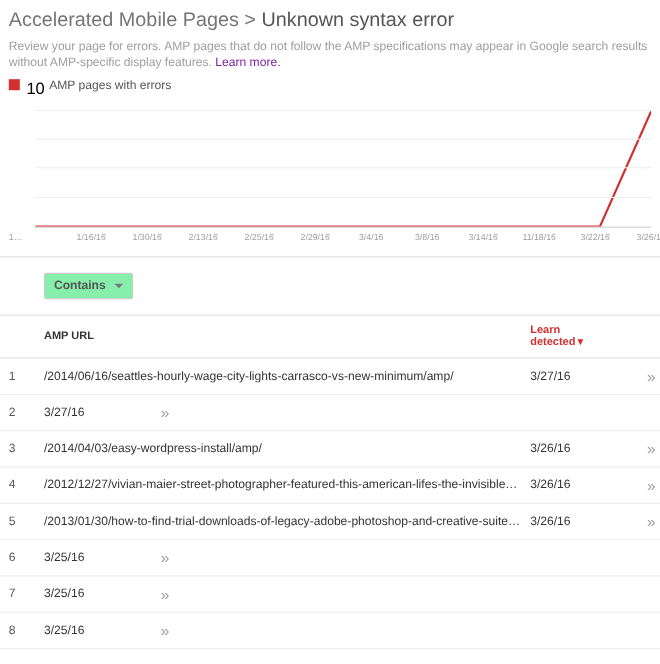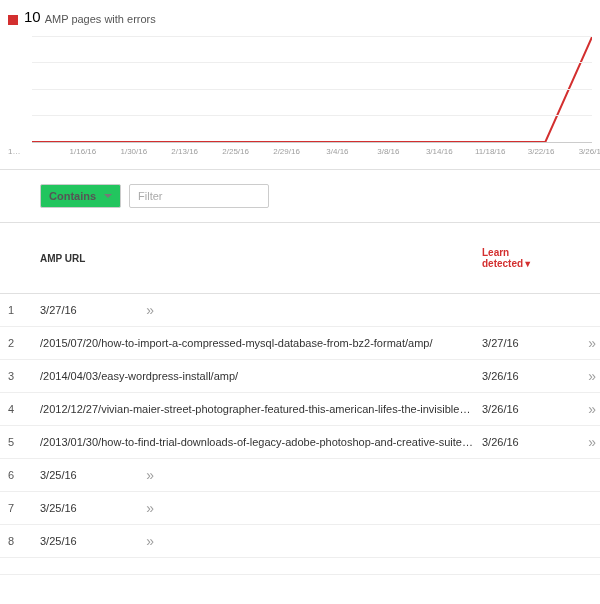--- a/index.html
+++ b/index.html
@@ -25,21 +25,21 @@
     margin-bottom: 6px;
   }
   .subtext .learn { color: #7b1fa2; cursor: pointer; }
   .status {
     font-size: 11px;
     color: #9e9e9e;
     margin-bottom: 8px;
   }
   .metric {
     display: flex;
-    align-items: flex-end;
+    align-items: flex-start;
     font-size: 11px;
     color: #555;
     margin-bottom: 2px;
   }
   .metric .swatch {
     width: 10px; height: 10px;
     background: #d32f2f;
     margin-right: 6px;
   }
   .metric .num {
@@ -85,21 +85,21 @@
   .toolbar {
     display: flex;
     align-items: center;
     padding: 14px 8px 14px 40px;
     gap: 8px;
   }
   .dropdown {
     display: flex;
     align-items: center;
     border: 1px solid #ccc;
-    background: #22c55e;
+    background: #86efac;
     padding: 5px 8px;
     font-size: 11px;
     font-weight: bold;
     color: #555;
     cursor: pointer;
     border-radius: 2px;
   }
   .dropdown .caret {
     margin-left: 8px;
     width: 0; height: 0;
@@ -115,21 +115,21 @@
     border-radius: 2px;
     width: 140px;
   }
   .filter-input::placeholder { color: #aaa; }
   .table { width: 100%; }
   .thead {
     display: flex;
     align-items: center;
     border-top: 1px solid #e0e0e0;
     border-bottom: 1px solid #e0e0e0;
-    padding: 24px 8px;
+    padding: 8px 8px;
     font-size: 10px;
     font-weight: bold;
   }
   .col-idx { width: 32px; }
   .col-url { flex: 1; color: #333; }
   .col-date { width: 80px; color: #d32f2f; cursor: pointer; }
   .col-date .sort { font-size: 9px; }
   .col-arrow { width: 30px; }
   .trow {
     display: flex;
@@ -152,20 +152,29 @@
     font-size: 14px;
     letter-spacing: -4px;
     cursor: pointer;
     text-align: right;
   }
 </style>
 </head>
 <body>
 
 <div class="header">
+  <div class="breadcrumb">
+    <span>Accelerated Mobile Pages</span>
+    <span>&gt;</span>
+    <span class="current">Unknown syntax error</span>
+  </div>
+  <div class="subtext">
+    <span>Review your page for errors. AMP pages that do not follow the AMP specifications may appear in Google search results without AMP-specific display features.</span>
+    <span class="learn">Learn more.</span>
+  </div>
   <div class="metric">
     <span class="swatch"></span>
     <span class="num">10</span>
     <span>AMP pages with errors</span>
   </div>
 </div>
 
 <div class="chart-zone">
   <div class="plot"><div class="gridline" style="bottom: 100%;"></div><div class="gridline" style="bottom: 75%;"></div><div class="gridline" style="bottom: 50%;"></div><div class="gridline" style="bottom: 25%;"></div>
     <svg width="100%" height="100%" preserveAspectRatio="none" viewBox="0 0 560 105">
@@ -188,41 +197,40 @@
     </div>
 </div>
 
 <div class="divider"></div>
 
 <div class="toolbar">
   <div class="dropdown">
     <span>Contains</span>
     <span class="caret"></span>
   </div>
-  <input class="filter-input" placeholder="Filter" style="">
 </div>
 
 <div class="table">
   <div class="thead">
     <div class="col-idx"></div>
     <div class="col-url">AMP URL</div>
     <div class="col-date">
       <span>Learn detected</span><span class="sort">▼</span>
     </div>
     <div class="col-arrow"></div>
   </div>
   <div id="tbody">
       <div class="trow">
         <div class="col-idx">1</div>
+        <div class="col-url">/2014/06/16/seattles-hourly-wage-city-lights-carrasco-vs-new-minimum/amp/</div>
         <div class="col-date">3/27/16</div>
         <div class="col-arrow arrow-btn">»</div>
       </div>
       <div class="trow">
         <div class="col-idx">2</div>
-        <div class="col-url">/2015/07/20/how-to-import-a-compressed-mysql-database-from-bz2-format/amp/</div>
         <div class="col-date">3/27/16</div>
         <div class="col-arrow arrow-btn">»</div>
       </div>
       <div class="trow">
         <div class="col-idx">3</div>
         <div class="col-url">/2014/04/03/easy-wordpress-install/amp/</div>
         <div class="col-date">3/26/16</div>
         <div class="col-arrow arrow-btn">»</div>
       </div>
       <div class="trow">

